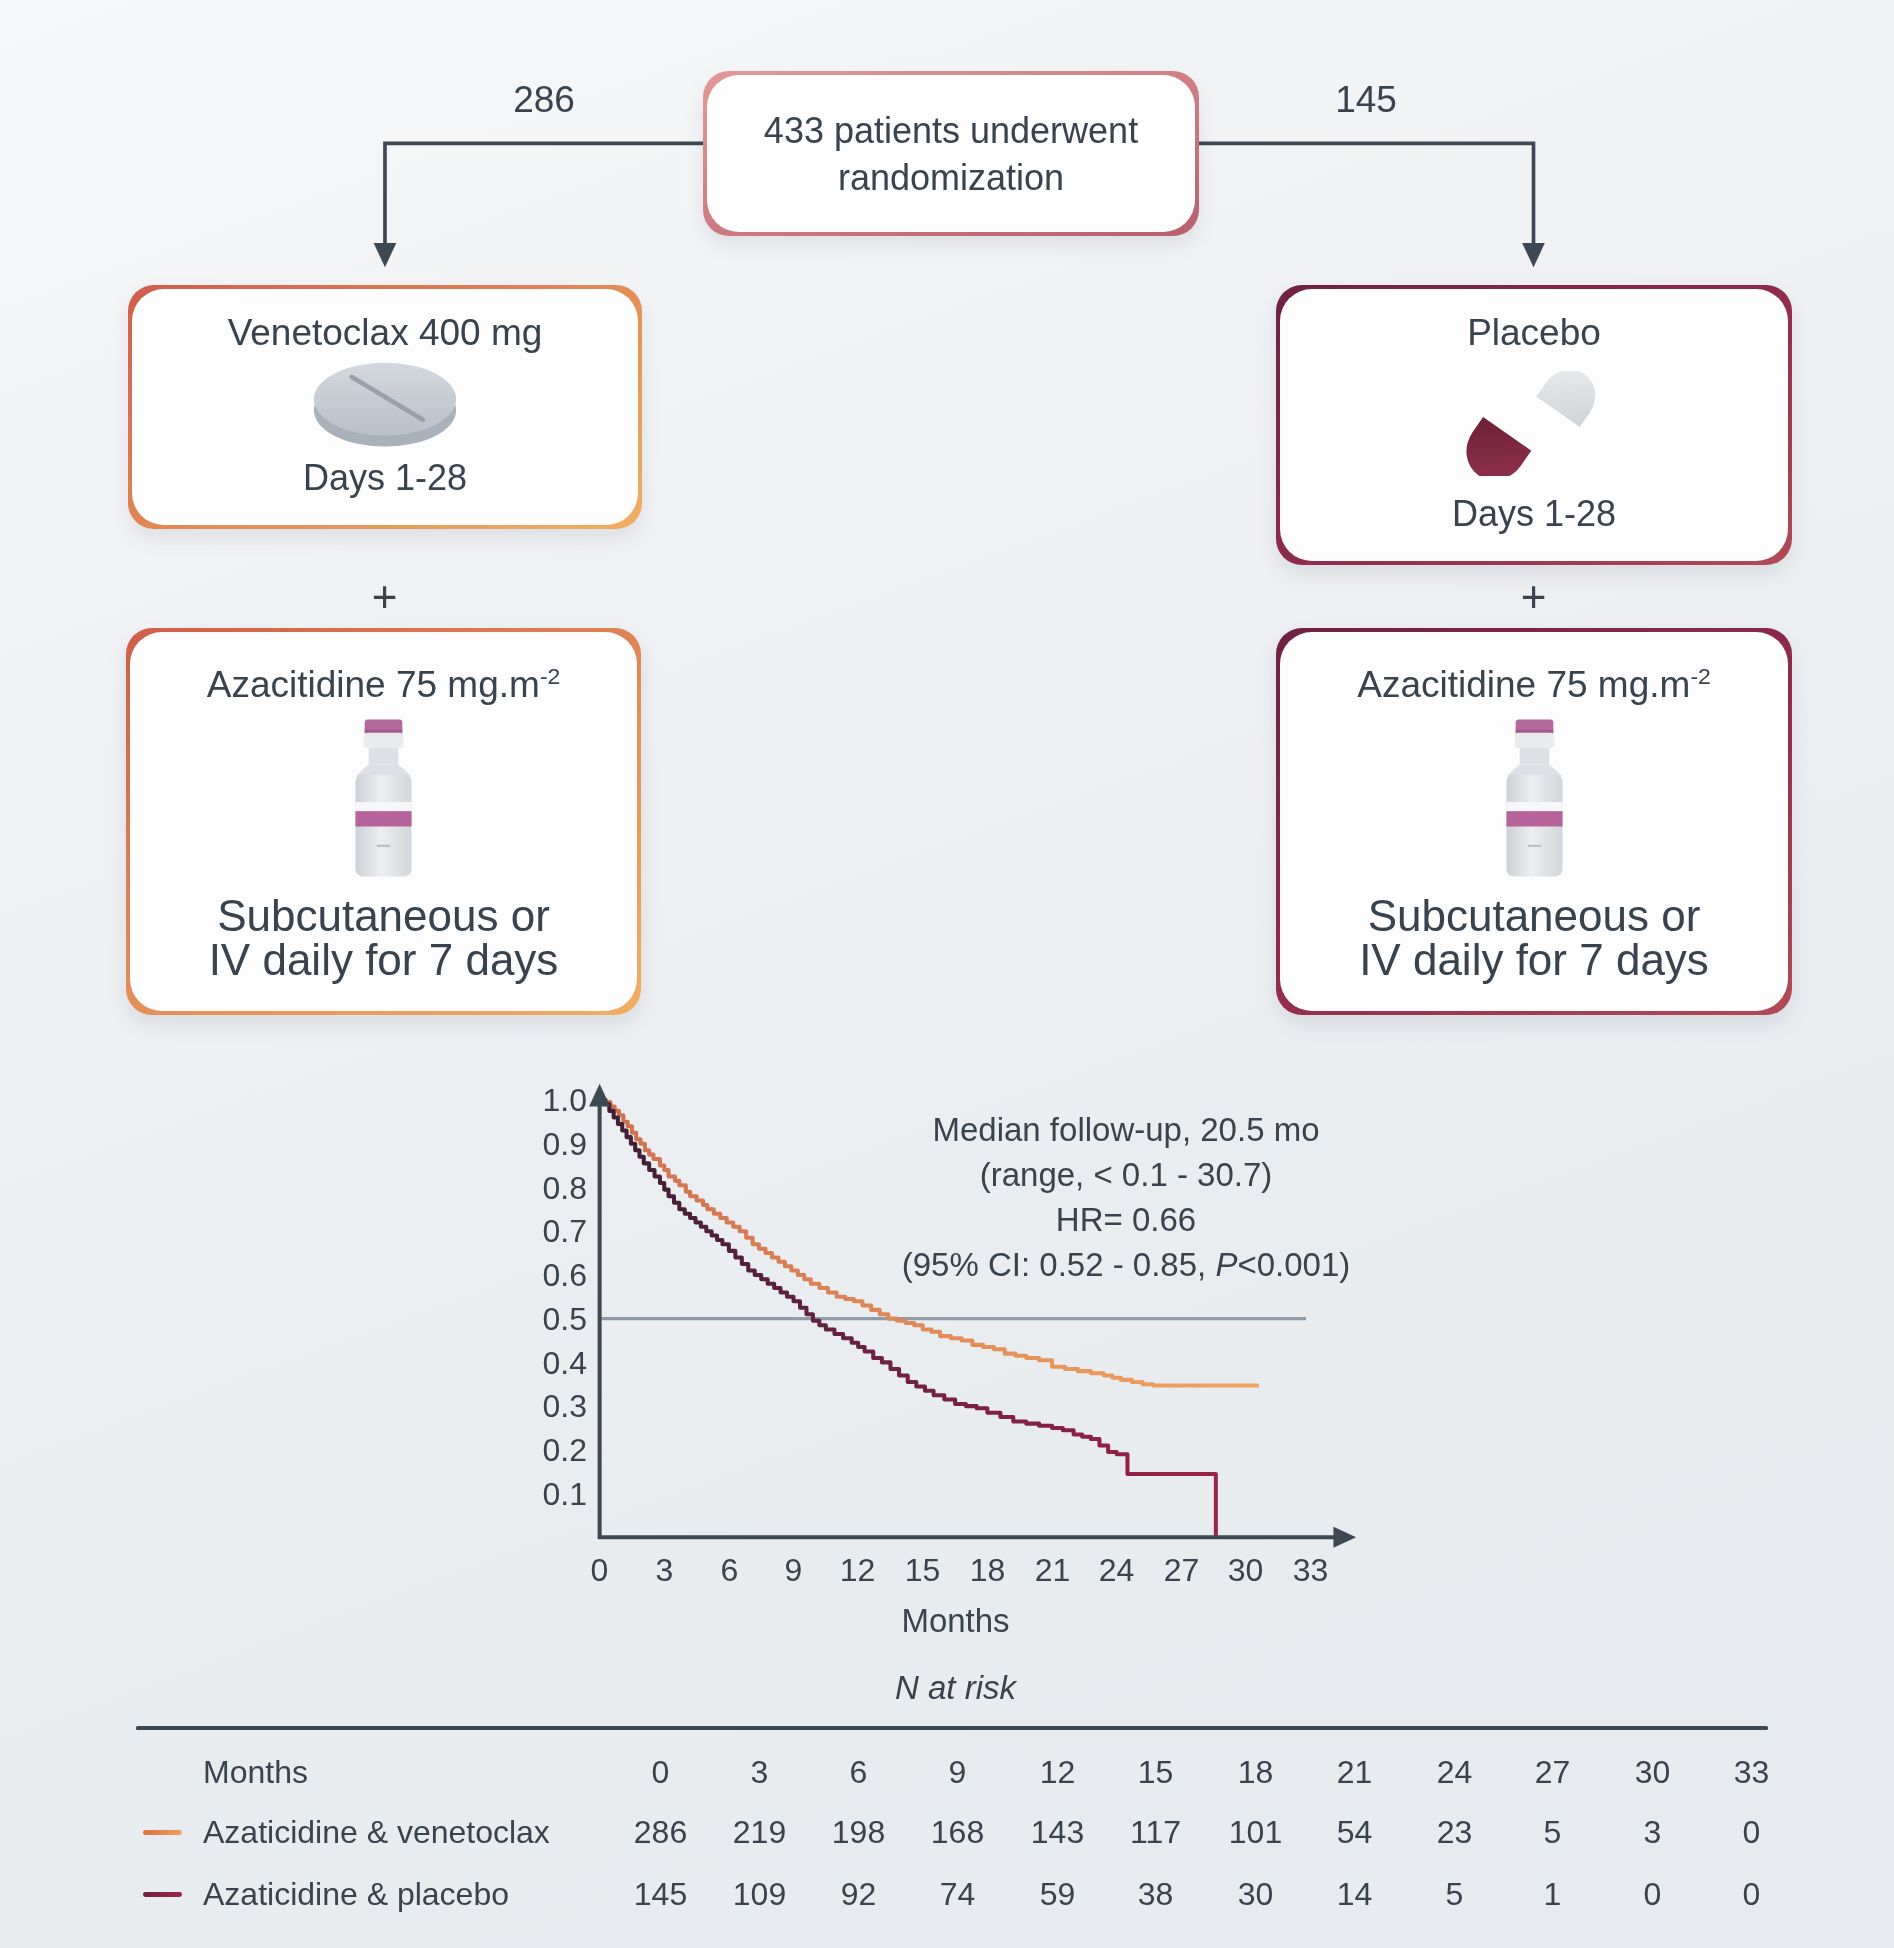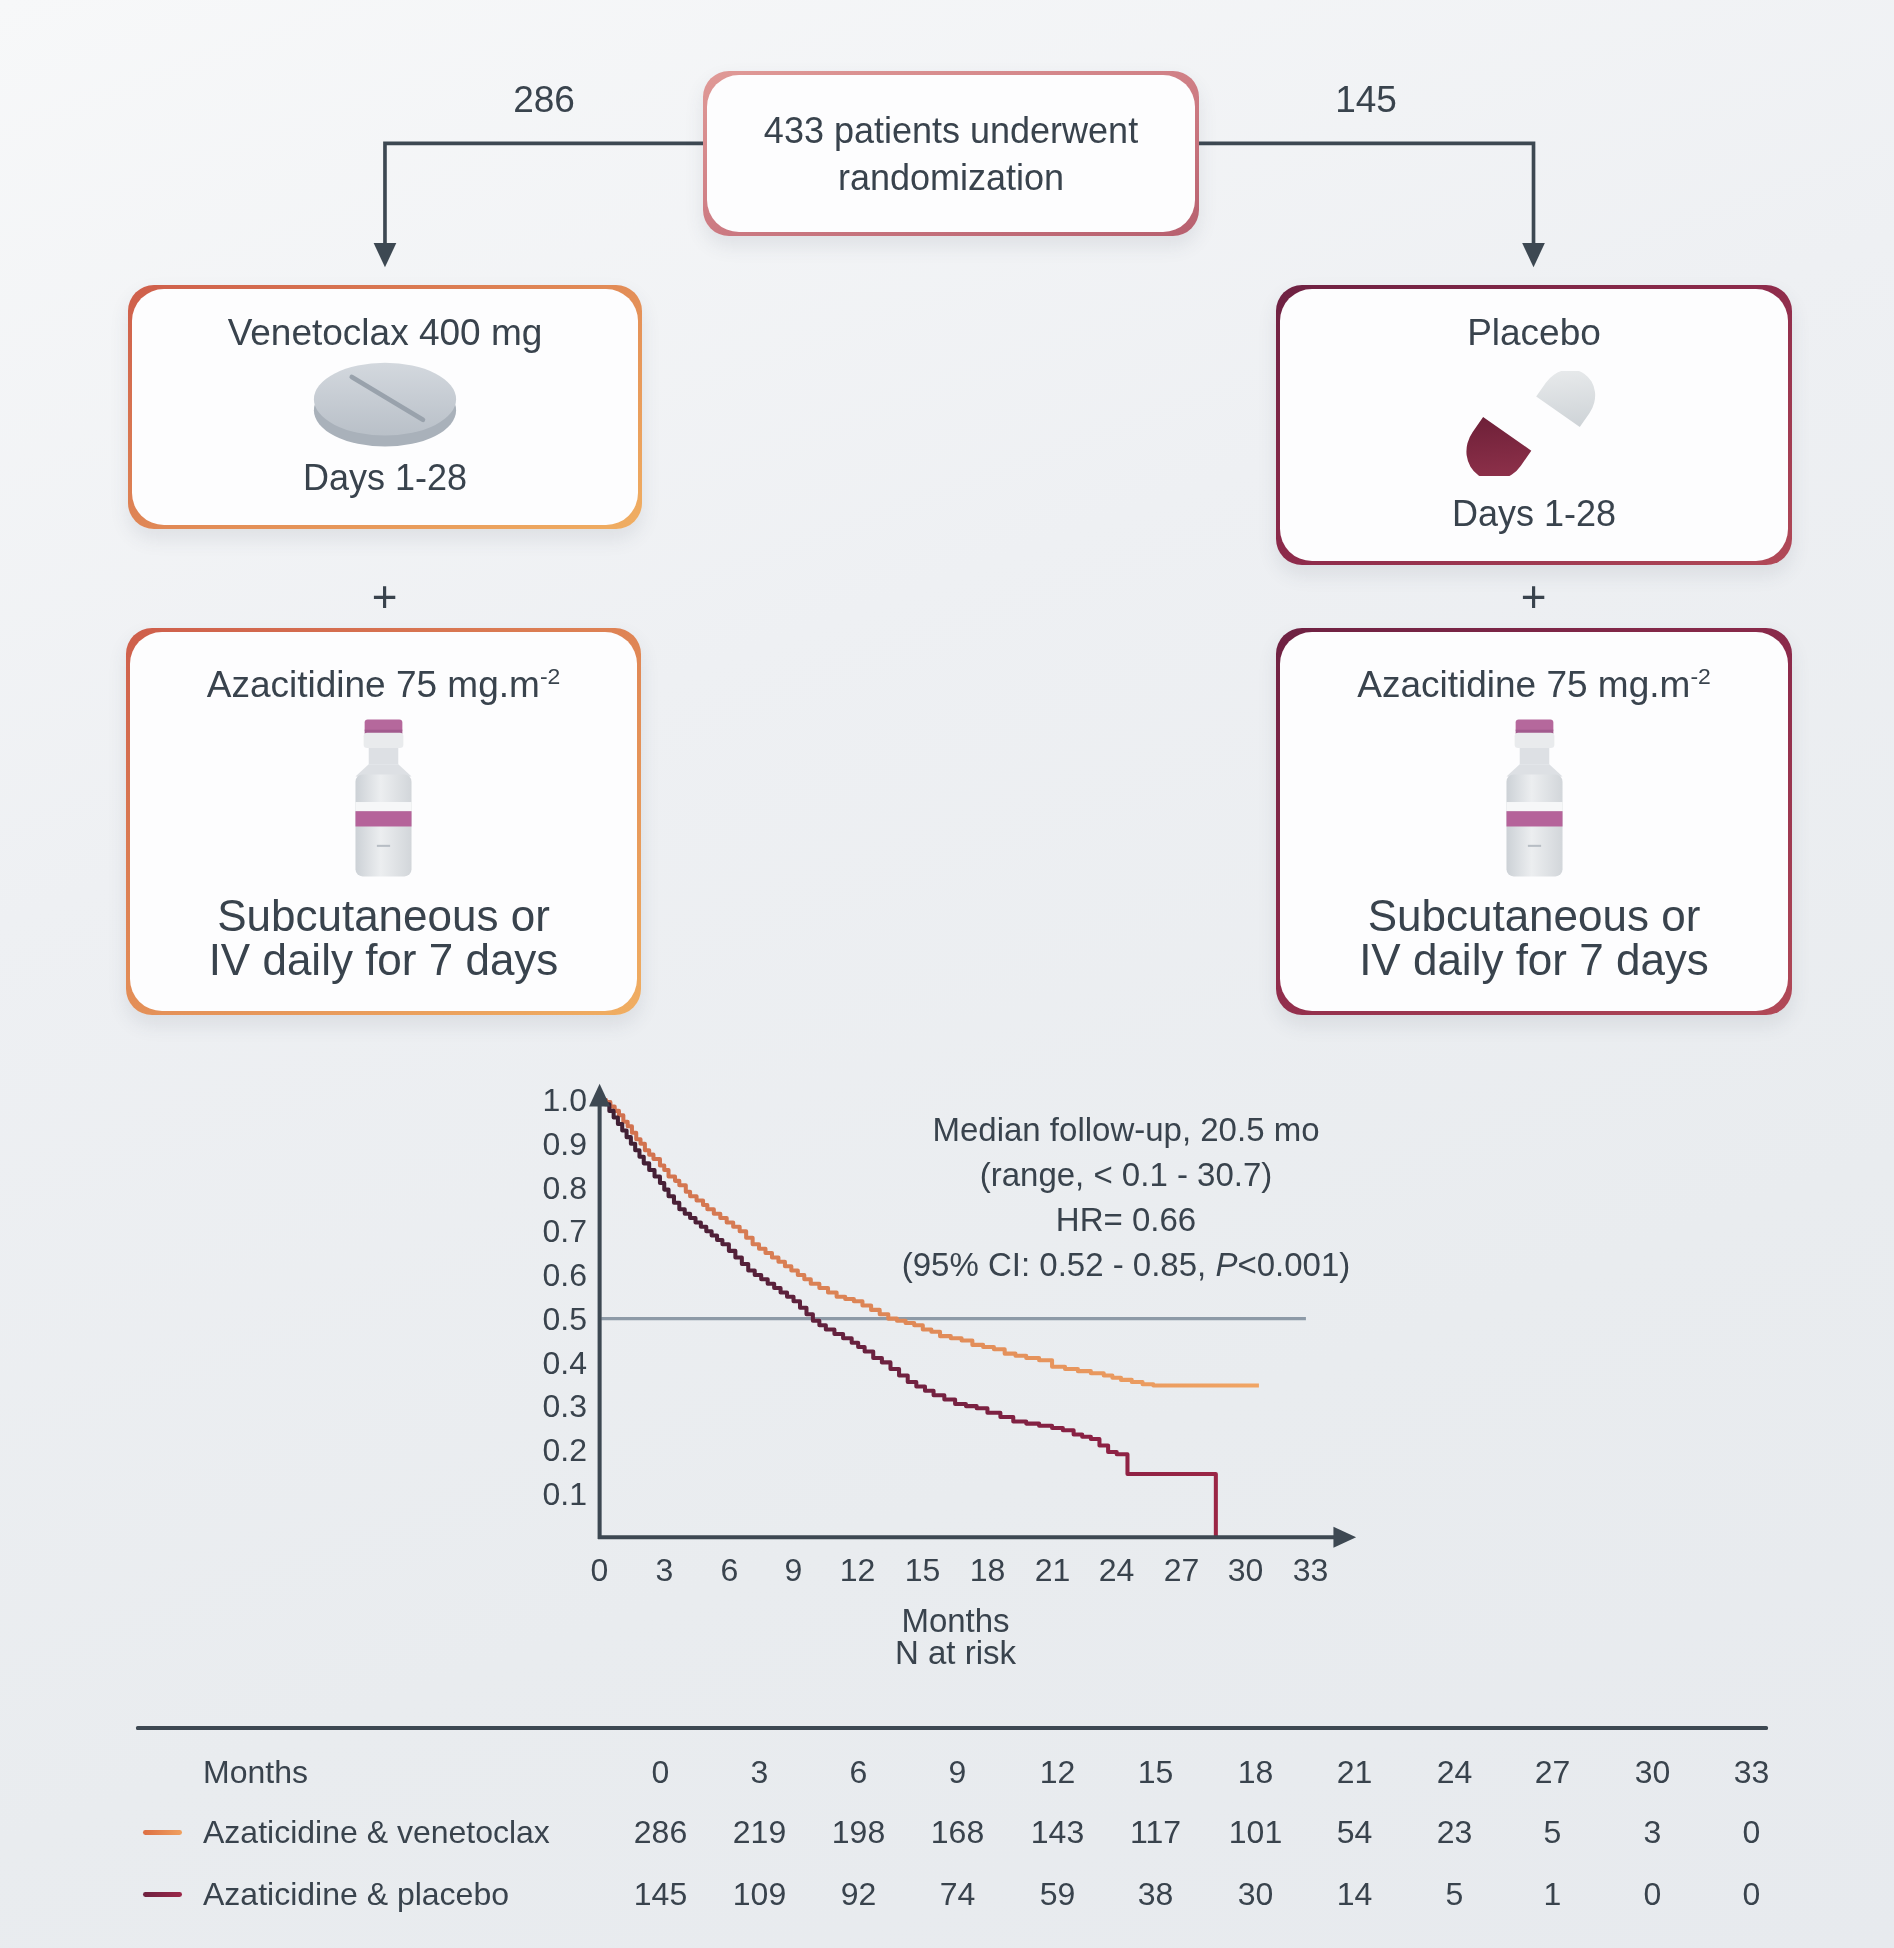--- a/index.html
+++ b/index.html
@@ -215,21 +215,21 @@
   <span class="xtick xt4">12</span>
   <span class="xtick xt5">15</span>
   <span class="xtick xt6">18</span>
   <span class="xtick xt7">21</span>
   <span class="xtick xt8">24</span>
   <span class="xtick xt9">27</span>
   <span class="xtick xt10">30</span>
   <span class="xtick xt11">33</span>
 
   <div class="axlab" style="top:1602px;">Months</div>
-  <div class="axlab" style="top:1634px;">N at risk</div>
+  <div class="axlab" style="top:1669px;font-style:italic;">N at risk</div>
 
   <div class="rule"></div>
 
   <div class="trow" style="top:1754px;">
     <span class="t-label">Months</span>
     <span class="t-val c0">0</span>
     <span class="t-val c1">3</span>
     <span class="t-val c2">6</span>
     <span class="t-val c3">9</span>
     <span class="t-val c4">12</span>

